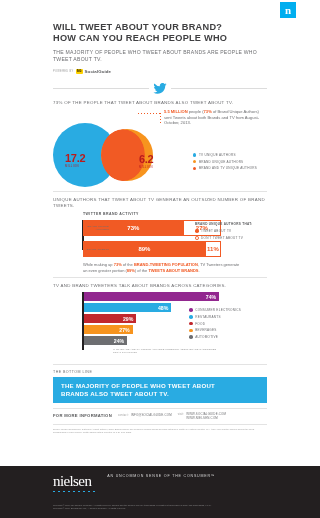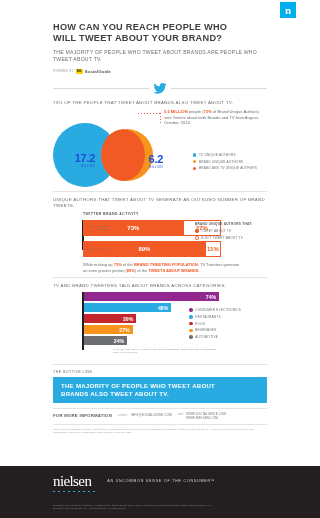--- a/index.html
+++ b/index.html
@@ -38,21 +38,21 @@
   .secline{font-size:4.4px;line-height:6px;color:#6d6e71;letter-spacing:.3px;margin:0 0 3px 0;}
 
   
   .venn-block{position:relative;height:78px;}
   .venn{position:absolute;left:0;top:14px;width:116px;height:64px;}
   .c-blue{position:absolute;left:0;top:0;width:64px;height:64px;border-radius:50%;background:#29abe2;}
   .c-org{position:absolute;left:48px;top:6px;width:52px;height:52px;border-radius:50%;background:#f7941e;}
   .c-mid{position:absolute;left:48px;top:6px;width:44px;height:52px;
          background:#f15a24;border-radius:50% / 50%;
          clip-path:ellipse(22px 26px at 22px 26px);}
-  .lbl{position:absolute;color:#1d4ed8;text-align:right;}
+  .lbl{position:absolute;color:#b91c1c;text-align:left;}
   .lbl .num{font-size:11px;font-weight:700;line-height:11px;letter-spacing:-.3px;}
   .lbl .unit{font-size:2.8px;letter-spacing:.4px;}
   .lbl.blue{left:12px;top:30px;width:30px;}
   .lbl.org{left:86px;top:31px;width:24px;}
 
   .callout{position:absolute;left:90px;top:0;width:124px;}
   .callout .dots{position:absolute;left:-5px;top:4px;width:22px;height:1px;
         background:repeating-linear-gradient(to right,#f15a24 0 1px,transparent 1px 3px);}
   .callout .dotv{position:absolute;left:17px;top:4px;width:1px;height:10px;
         background:repeating-linear-gradient(to bottom,#f15a24 0 1px,transparent 1px 3px);}
@@ -106,41 +106,41 @@
   .info .t1{font-size:4.2px;font-weight:700;letter-spacing:.3px;color:#58595b;white-space:nowrap;}
   .info .sm{font-size:2.6px;color:#9b9b9b;letter-spacing:.2px;}
   .info .val{font-size:2.9px;color:#6d6e71;letter-spacing:.2px;}
   .info .grp{display:flex;align-items:baseline;gap:2px;}
   .info .stack div{font-size:2.9px;color:#6d6e71;letter-spacing:.2px;line-height:3.6px;}
 
   .source{font-size:2.2px;line-height:3px;color:#9b9b9b;margin:3px 0 0 0;}
 
   
   .nfoot{position:absolute;left:0;bottom:0;width:320px;height:52px;background:#231f20;}
-  .nfoot .inner{position:absolute;left:53px;top:8px;display:flex;align-items:center;gap:16px;}
+  .nfoot .inner{position:absolute;left:53px;top:8px;display:flex;align-items:flex-start;gap:16px;}
   .nlogo{color:#fff;font-family:"Liberation Serif","DejaVu Serif",serif;font-size:15px;
          line-height:15px;letter-spacing:-.6px;position:relative;}
   .nlogo .bar{position:absolute;left:0;bottom:-3px;width:44px;height:1px;
        background:repeating-linear-gradient(to right,#29abe2 0 2px,transparent 2px 5px);}
   .ntag{color:#d8d8d8;font-size:3.6px;letter-spacing:.8px;padding-bottom:2px;}
   .copy{position:absolute;left:53px;bottom:8px;width:220px;font-size:2.2px;line-height:3.2px;color:#8a8a8a;}
 </style>
 </head>
 <body>
 
 <div class="page">
 
   <div class="nmark">n</div>
 
   <div class="body-wrap">
 
     <div>
       <div class="h1">
+        <div>WILL TWEET ABOUT YOUR BRAND?</div>
         <div>HOW CAN YOU REACH PEOPLE WHO</div>
-        <div>WILL TWEET ABOUT YOUR BRAND?</div>
       </div>
     </div>
     <p class="sub">THE MAJORITY OF PEOPLE WHO TWEET ABOUT BRANDS ARE PEOPLE WHO TWEET ABOUT TV.</p>
 
     <div class="powered">
       <span class="pb">POWERED BY</span>
       <span class="sg-mark">SG</span>
       <span class="sg-word">SocialGuide</span>
     </div>
 

